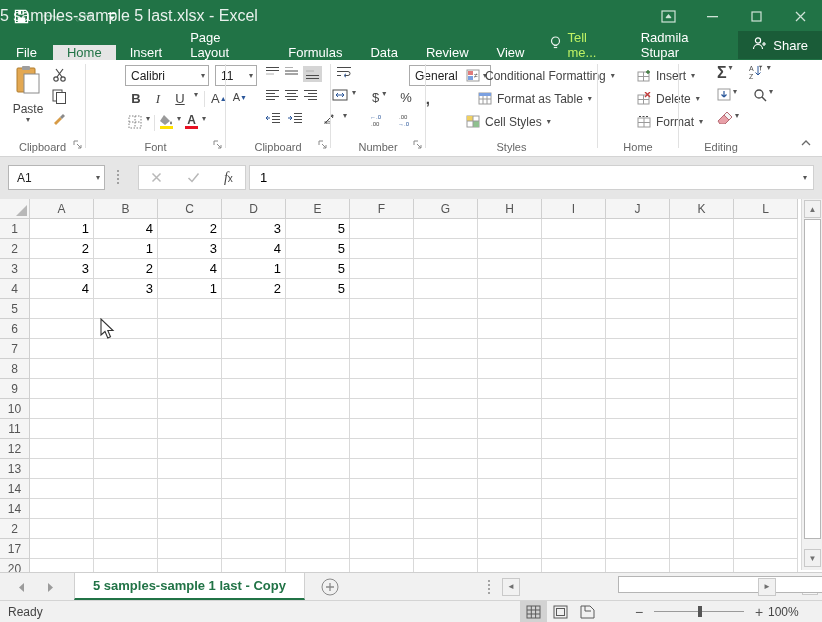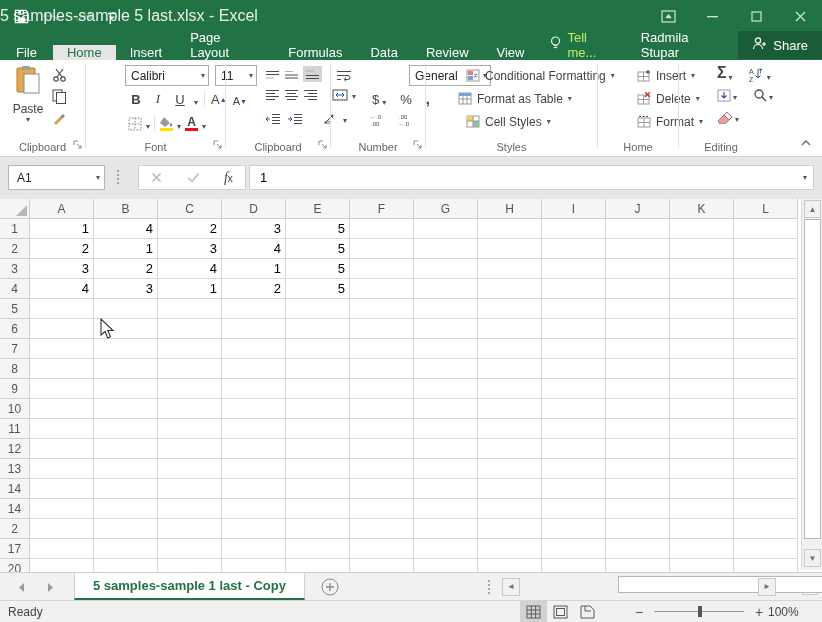--- a/index.html
+++ b/index.html
@@ -30,21 +30,21 @@
   .gdivider { position:absolute; top:4px; height:84px; width:1px; background:#e1e1e1; }
   .glabel { position:absolute; bottom:3px; left:0; right:0; text-align:center; font-size:11px; color:#666; }
   .launcher { position:absolute; bottom:4px; right:3px; cursor:pointer; }
   .rbtn { display:inline-flex; align-items:center; justify-content:center; cursor:pointer; color:#444; }
   .rbtn.sel { background:#d5d5d5; }
   .arrow { font-size:8px; color:#555; line-height:1; }
   .combo { background:#fff; border:1px solid #ababab; display:flex; align-items:center; justify-content:space-between; padding:0 3px 0 5px; font-size:12px; color:#222; cursor:pointer; }
   .paste { position:absolute; left:8px; top:5px; width:40px; height:72px; display:flex; flex-direction:column; align-items:center; justify-content:flex-start; cursor:pointer; }
   .paste .lbl { margin-top:4px; font-size:12px; }
   .minicol { position:absolute; left:52px; top:8px; display:flex; flex-direction:column; gap:7px; }
-  .rowline { position:absolute; display:flex; align-items:flex-end; gap:6px;padding-left:32px; }
+  .rowline { position:absolute; display:flex; align-items:flex-start; gap:6px;padding-left:32px; }
   .bold { font-weight:bold; }
   .fontbtn { font-size:13px; width:16px; text-align:center; cursor:pointer; }
   .colorbar { display:block; height:3px; width:13px; margin-top:1px; }
   .stylerow { display:flex; align-items:center; gap:5px; height:21px; cursor:pointer; white-space:nowrap; }
   .cellsrow { display:flex; align-items:center; gap:5px; height:21px; cursor:pointer; }
   .icon12 { width:14px; height:13px; display:inline-block; }
   .collapse { position:absolute; right:10px; bottom:6px; cursor:pointer; }
 
   
   .formularow { position:absolute; left:0; top:157px; width:822px; height:42px; background:#e6e6e6; }
@@ -428,21 +428,21 @@
                 <rect x="1" y="1" width="12" height="11" fill="#fff" stroke="#9a9a9a"></rect>
                 <rect x="2" y="2" width="5" height="4" fill="#e07b7b"></rect>
                 <rect x="2" y="7" width="5" height="4" fill="#7ba0e0"></rect>
                 <text x="8" y="9" font-size="7" fill="#4a4a4a">≠</text>
               </svg>
           </span>
           <span>Conditional Formatting</span>
           <span class="arrow">▾</span>
         </div>
       </div>
-      <div class="rowline" style="left:0; top:28px;">
+      <div class="rowline" style="left:20px; top:28px;">
         <div class="stylerow">
           <span class="icon12">
             <svg width="14" height="13" viewBox="0 0 14 13">
                 <rect x="1" y="1" width="12" height="11" fill="#fff" stroke="#9a9a9a"></rect>
                 <rect x="1" y="1" width="12" height="3" fill="#7ba0e0"></rect>
                 <path d="M1 7 h12 M5 4 v8 M9 4 v8" stroke="#9a9a9a"></path>
               </svg>
           </span>
           <span>Format as Table</span>
           <span class="arrow">▾</span>

